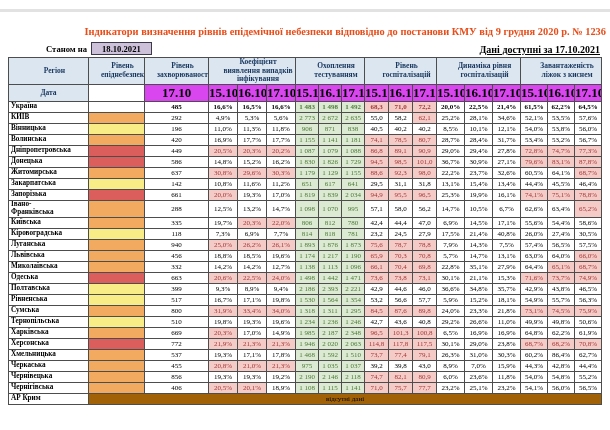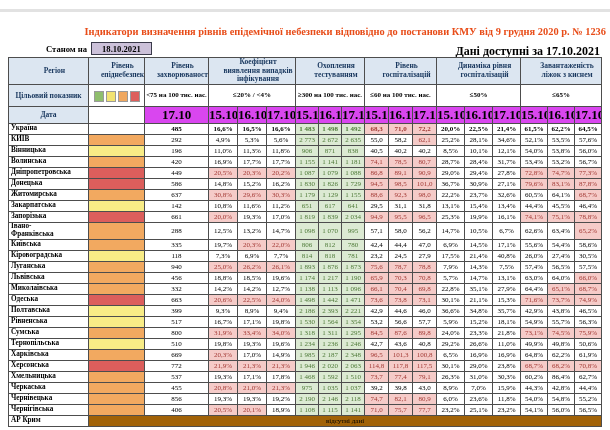--- a/index.html
+++ b/index.html
@@ -23,21 +23,22 @@
     font-size:8.6px; font-weight:bold; color:#000;margin-left:8px;
   }
   .asof-box {
     background: var(--date-box-bg, #ccc1d9);
     border: 1.5px solid #3a3a4a;
     padding: 0.5px 10px;
     font-weight: bold; font-size: 8.6px;
   }
   .meta-right {
     position:absolute; top:44px; right:10px;
-    font-size:12px; font-weight:bold; color:#000;
+    font-size:10px; font-weight:bold; color:#000;
+    text-decoration: underline;
   }
   table.grid {
     position:absolute; top:57px; left:8px;
     width:594px;
     border-collapse: collapse;
     table-layout: fixed;
   }
   table.grid, table.grid th, table.grid td {
     border: 1px solid var(--grid, #4d4d4d);
   }
@@ -106,30 +107,20 @@
         <tr class="hrow r1">
           <th class="lbl">Регіон</th>
           <th class="lbl" colspan="1">Рівень епіднебезпеки</th>
           <th class="lbl" colspan="1">Рівень захворюваності</th>
           <th class="lbl" colspan="3">Коефіцієнт виявлення випадків інфікування</th>
           <th class="lbl" colspan="3">Охоплення тестуванням</th>
           <th class="lbl" colspan="3">Рівень госпіталізацій</th>
           <th class="lbl" colspan="3">Динаміка рівня госпіталізацій</th>
           <th class="lbl" colspan="3">Завантаженість ліжок з киснем</th>
         </tr>
-        <tr class="hrow r2">
-          <th class="lbl">Цільовий показник</th>
-          <td class="swatchcell" colspan="1"><div class="swatch" style="background: rgb(143, 190, 109);"></div><div class="swatch" style="background: rgb(242, 227, 114);"></div><div class="swatch" style="background: rgb(240, 168, 96);"></div><div class="swatch" style="background: rgb(221, 95, 92);"></div></td>
-          <th class="tgt" colspan="1">&lt;75 на 100 тис. нас.</th>
-          <th class="tgt" colspan="3">≤20% / &lt;4%</th>
-          <th class="tgt" colspan="3">≥300 на 100 тис. нас.</th>
-          <th class="tgt" colspan="3">≤60 на 100 тис. нас.</th>
-          <th class="tgt" colspan="3">≤50%</th>
-          <th class="tgt" colspan="3">≤65%</th>
-        </tr>
         <tr class="hrow r3">
           <th class="lbl">Дата</th>
           <td colspan="1"></td>
           <th class="date">17.10</th>
           <th class="date">15.10</th>
           <th class="date">16.10</th>
           <th class="date">17.10</th>
           <th class="date">15.10</th>
           <th class="date">16.10</th>
           <th class="date">17.10</th>

